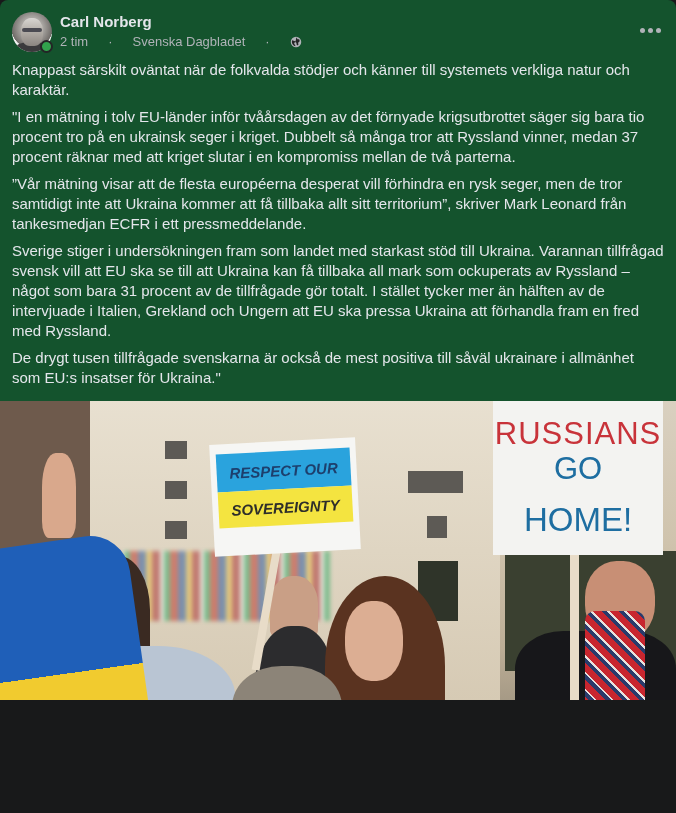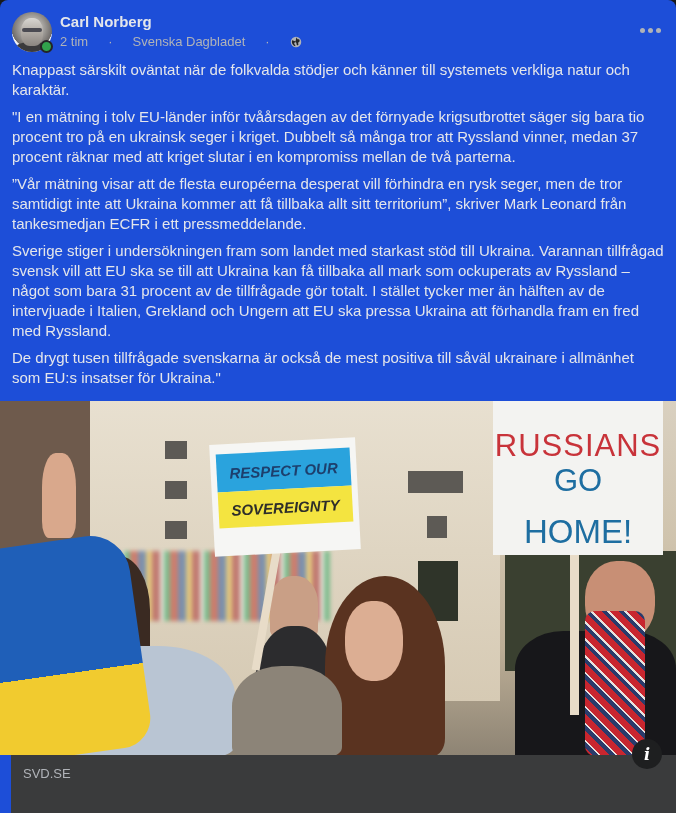--- a/index.html
+++ b/index.html
@@ -1,20 +1,20 @@
 <!DOCTYPE html>
 <html><head>
 <meta charset="utf-8">
 <style>
   * { box-sizing: border-box; margin: 0; padding: 0; }
   html, body { width: 676px; height: 813px; overflow: hidden; background: #18191a; }
   body { font-family: "Liberation Sans", sans-serif; color: #e4e6eb; }
   .post {
-    position: absolute; left: 0; top: 0; width: 676px; height: 813px;
-    background: #1d4ed8; border-radius: 8px 8px 0 0; overflow: hidden;
+    position: absolute; left: 0; top: 0; width: 676px; height: 700px;
+    background: #14532d; border-radius: 8px 8px 0 0; overflow: hidden;
   }
   .header { position: absolute; left: 12px; top: 12px; right: 12px; height: 40px; }
   .avatar {
     position: absolute; left: 0; top: 0; width: 40px; height: 40px; border-radius: 50%;
     background: radial-gradient(circle at 50% 40%, #c9c7c4 0%, #a9a6a2 35%, #6f6b68 65%, #f3f3f3 66%, #e9e9e9 100%);
     overflow: hidden;
   }
   .avatar .face {
     position: absolute; left: 9px; top: 6px; width: 22px; height: 28px; border-radius: 45% 45% 40% 40%;
     background: linear-gradient(180deg, #d8d6d2 0%, #b4afa9 45%, #8b8580 100%);
@@ -64,21 +64,21 @@
   }
   .person { position: absolute; border-radius: 45% 45% 10% 10%; }
   .sign1 {
     position: absolute; left: 212px; top: 40px; width: 146px; height: 112px; background: #f6f6f4; transform: rotate(-3deg);
     padding: 10px 6px 20px 6px;
   }
   .sign1 .blue { background: #2aa3dd; height: 38px; display: flex; align-items: center; justify-content: center; font-weight: bold; font-size: 15px; color: #1d3f6d; font-style: italic; }
   .sign1 .yellow { background: #f4e440; height: 36px; display: flex; align-items: center; justify-content: center; font-weight: bold; font-size: 15px; color: #2e2e2a; font-style: italic; }
   .sign2 {
     position: absolute; left: 493px; top: 0px; width: 170px; height: 154px; background: #f3f3f1;
-    text-align: center; padding-top: 28px;
+    text-align: center; padding-top: 16px;
   }
   .sign2 .l1 { color: #c8333a; font-size: 31px; letter-spacing: 1px; line-height: 34px; }
   .sign2 .l2 { color: #1e6ea1; font-size: 31px; line-height: 36px; }
   .sign2 .l3 { color: #1e6ea1; font-size: 33px; line-height: 50px; margin-top: 8px; }
   .stick { position: absolute; background: #e8dcc8; }
   .info-btn {
     position: absolute; right: 14px; top: 739px; width: 30px; height: 30px; border-radius: 50%;
     background: #1e1f20; color: #fff; font-size: 16px; font-weight: bold; font-style: italic;
     display: flex; align-items: center; justify-content: center; font-family: "DejaVu Serif", serif; z-index: 5;
   }

